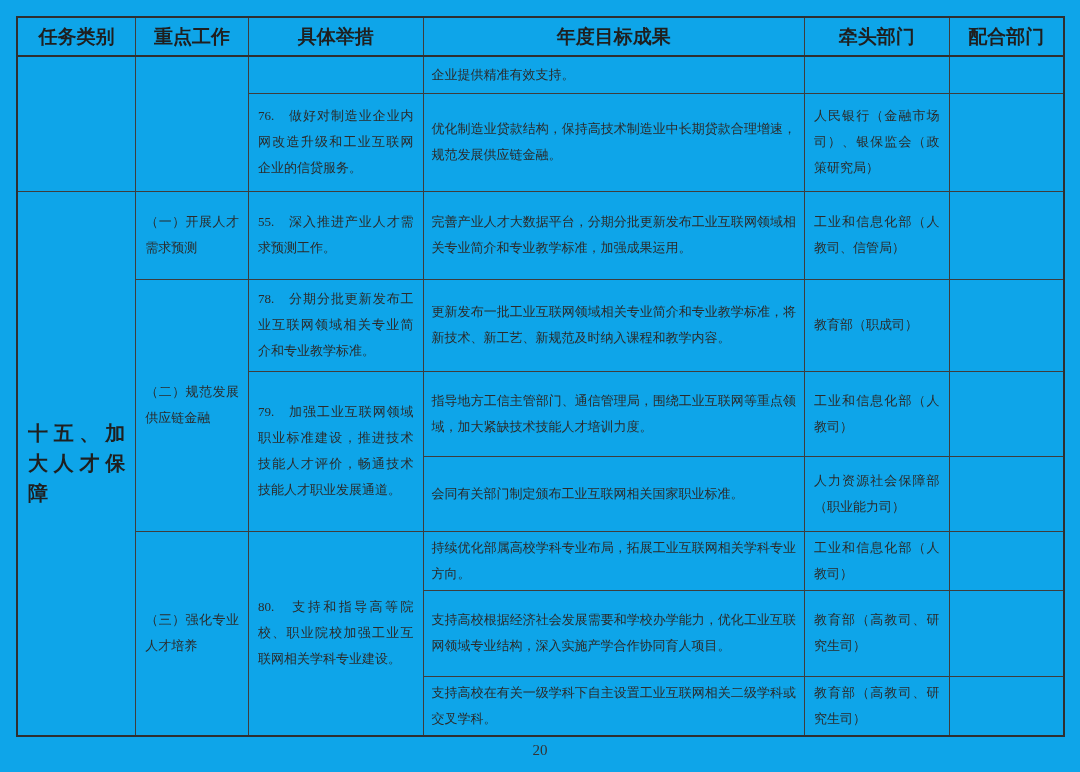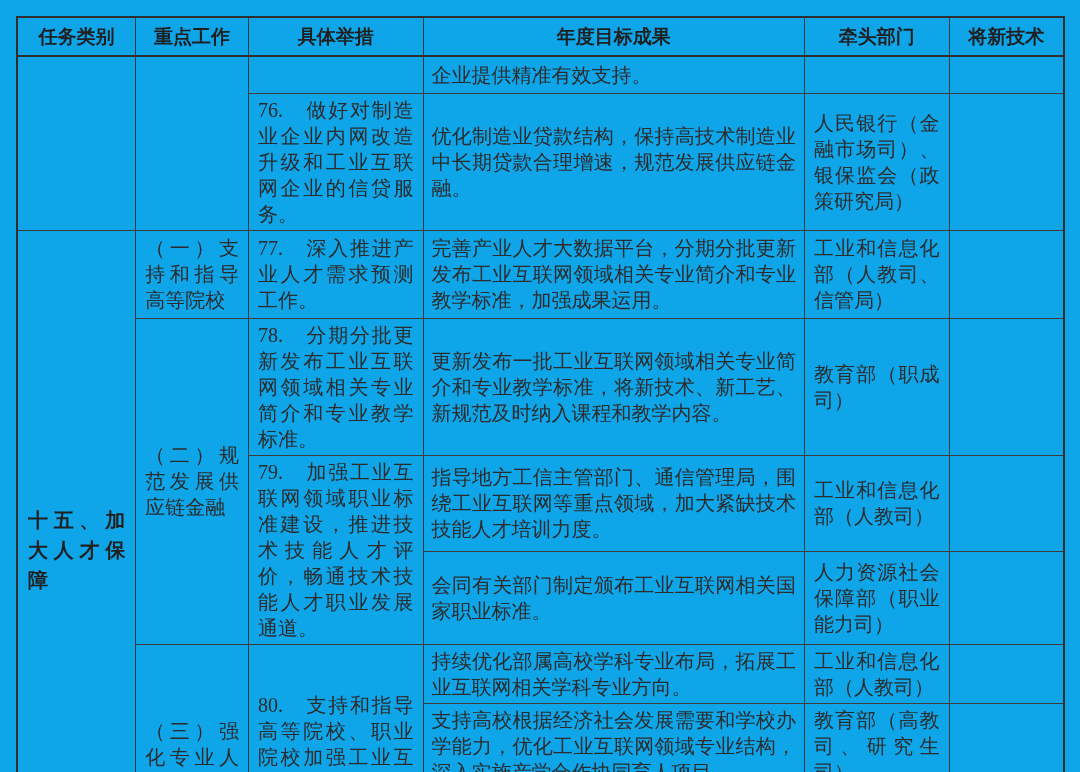--- a/index.html
+++ b/index.html
@@ -22,21 +22,21 @@
     border-collapse: collapse;
     table-layout: fixed;
   }
   table.plan, table.plan td, table.plan th {
     border: 1px solid #3d3d3d;
   }
   table.plan { border: 2px solid #2f2f2f; }
   tr.header-row th { border-bottom: 2px solid #2f2f2f; }
   th, td {
     vertical-align: middle;
-    font-size: 20px;
+    font-size: 13px;
     line-height: 26px;
     padding: 3px 8px;
     overflow: hidden;
   }
   th {
     font-family: "Liberation Sans", sans-serif;
     font-weight: bold;
     font-size: 19px;
     text-align: center;
     color: #1f1f1f;
@@ -78,43 +78,43 @@
       <col style="width:13.82%">
       <col style="width:10.97%">
     </colgroup>
     <tbody>
       <tr class="header-row" style="height:39px">
         <th>任务类别</th>
         <th>重点工作</th>
         <th>具体举措</th>
         <th>年度目标成果</th>
         <th>牵头部门</th>
-        <th>将新技术</th>
+        <th>配合部门</th>
       </tr>
 
       <tr style="height:37px">
         <td rowspan="2"></td>
         <td rowspan="2"></td>
         <td></td>
         <td class="outcome">企业提供精准有效支持。</td>
         <td></td>
         <td></td>
       </tr>
 
       <tr style="height:98px">
         <td class="measure">76.　做好对制造业企业内网改造升级和工业互联网企业的信贷服务。</td>
         <td class="outcome">优化制造业贷款结构，保持高技术制造业中长期贷款合理增速，规范发展供应链金融。</td>
         <td class="lead">人民银行（金融市场司）、银保监会（政策研究局）</td>
         <td></td>
       </tr>
 
       <tr style="height:88px">
         <td rowspan="7" class="cat">十五、加大人才保障</td>
-        <td class="work">（一）支持和指导高等院校</td>
-        <td class="measure">77.　深入推进产业人才需求预测工作。</td>
+        <td class="work">（一）开展人才需求预测</td>
+        <td class="measure">55.　深入推进产业人才需求预测工作。</td>
         <td class="outcome">完善产业人才大数据平台，分期分批更新发布工业互联网领域相关专业简介和专业教学标准，加强成果运用。</td>
         <td class="lead">工业和信息化部（人教司、信管局）</td>
         <td></td>
       </tr>
 
       <tr style="height:92px">
         <td rowspan="3" class="work">（二）规范发展供应链金融</td>
         <td class="measure">78.　分期分批更新发布工业互联网领域相关专业简介和专业教学标准。</td>
         <td class="outcome">更新发布一批工业互联网领域相关专业简介和专业教学标准，将新技术、新工艺、新规范及时纳入课程和教学内容。</td>
         <td class="lead">教育部（职成司）</td>
@@ -149,13 +149,14 @@
       </tr>
 
       <tr style="height:57px">
         <td class="outcome">支持高校在有关一级学科下自主设置工业互联网相关二级学科或交叉学科。</td>
         <td class="lead">教育部（高教司、研究生司）</td>
         <td></td>
       </tr>
     </tbody>
   </table>
 
+  <div class="page-number">20</div>
 </div>
 
 </body></html>

